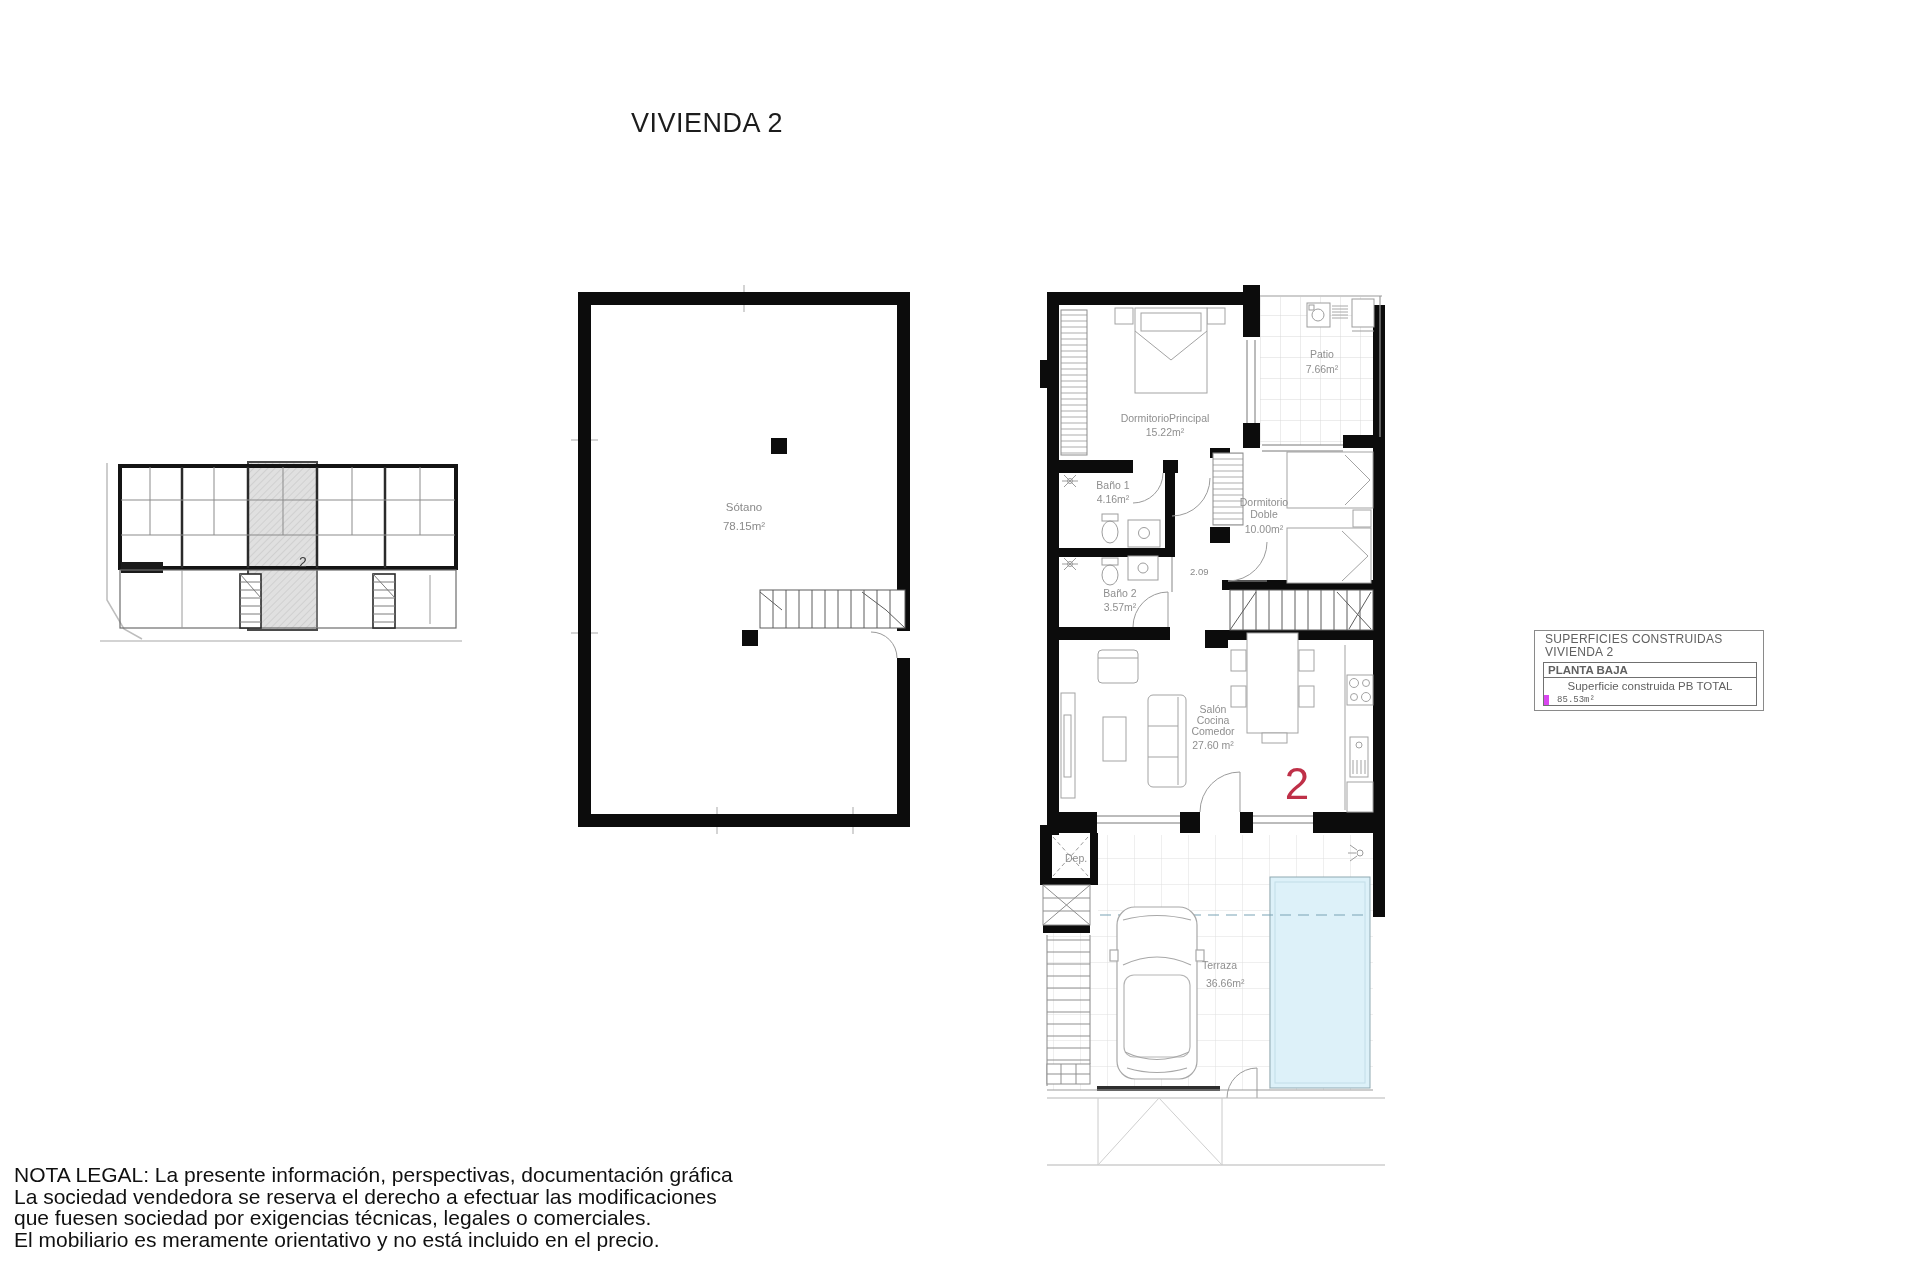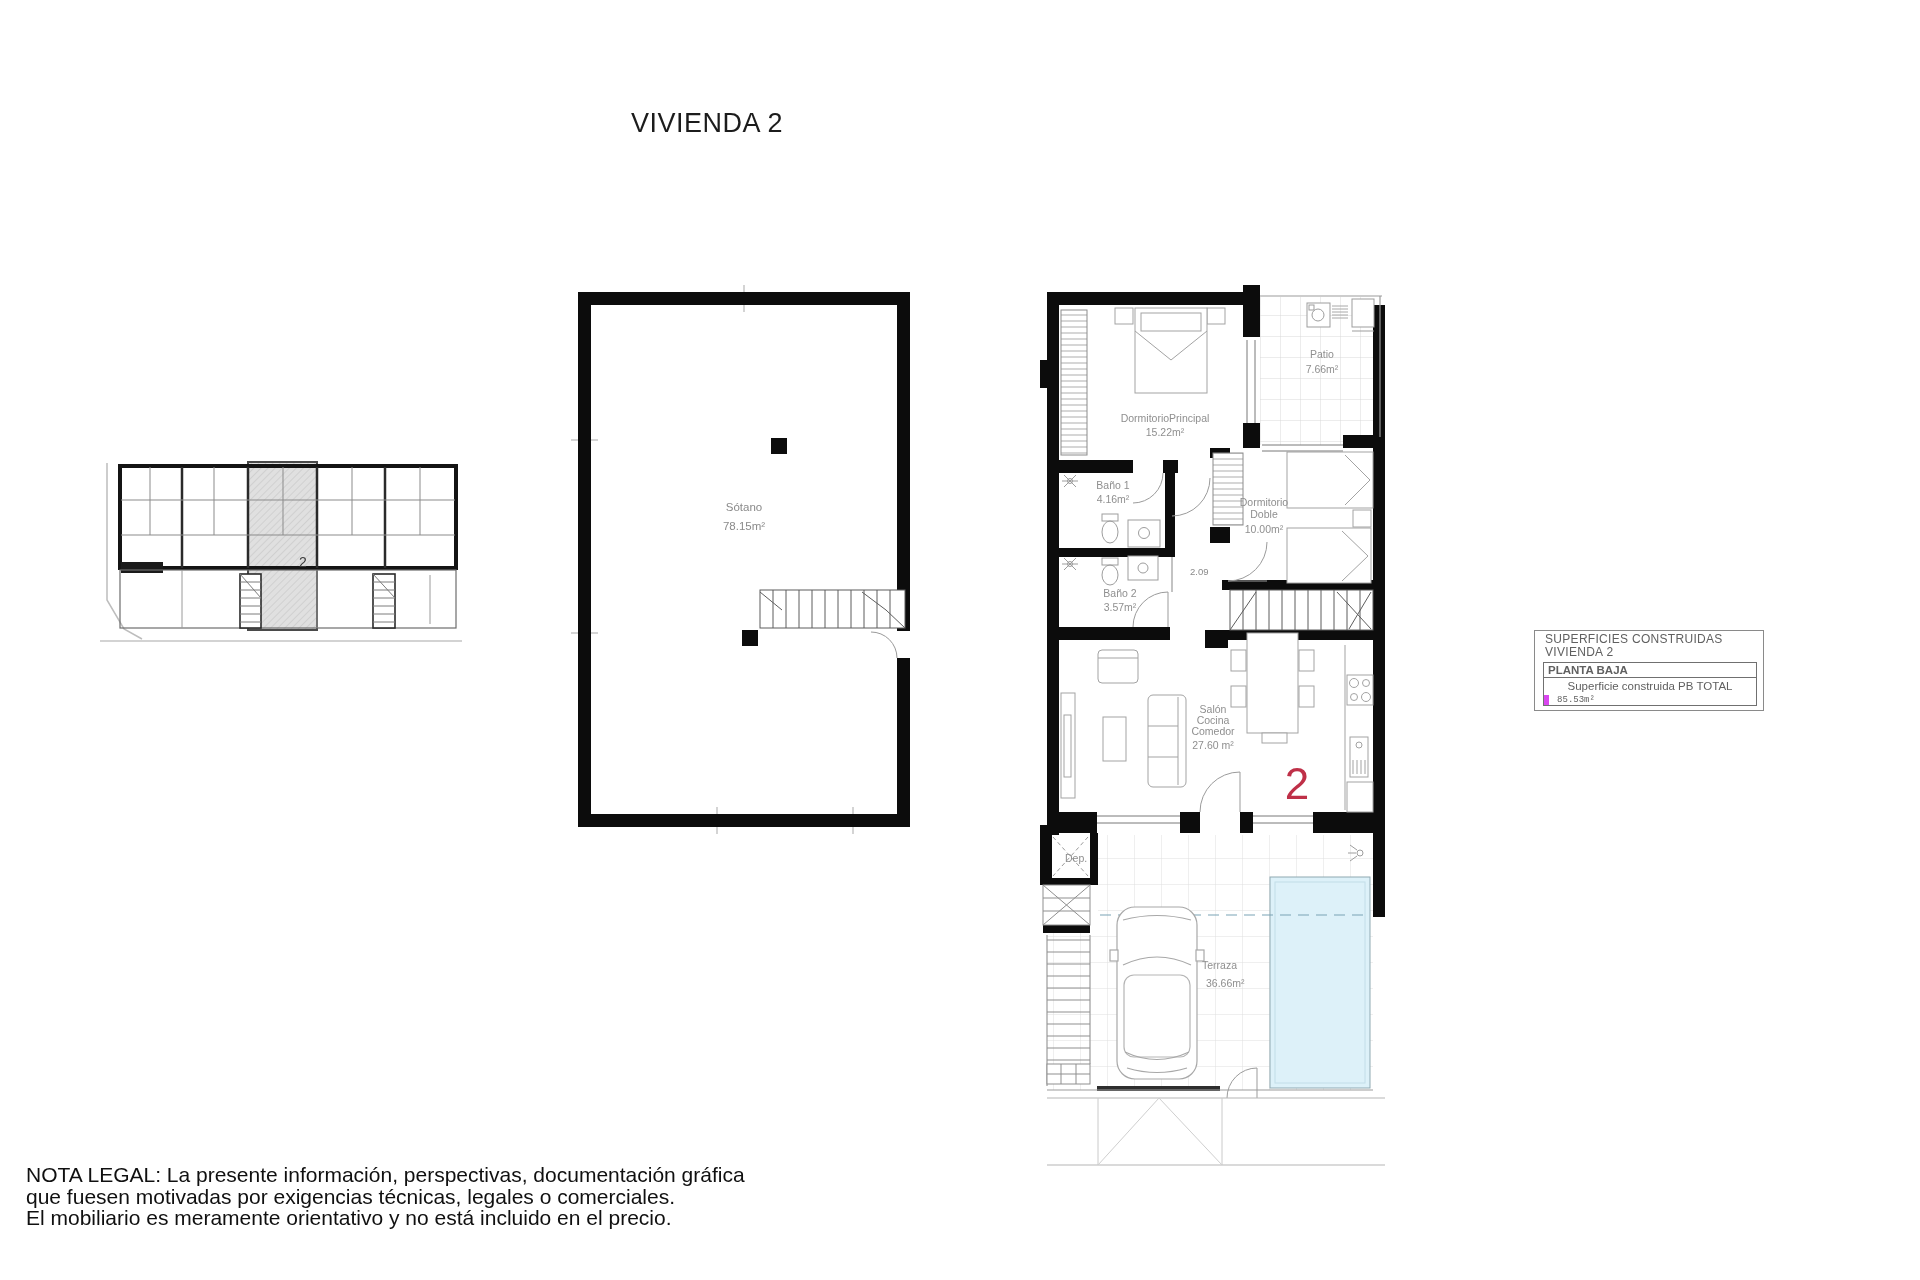--- a/index.html
+++ b/index.html
@@ -23,21 +23,21 @@
     left:1534px;top:630px;width:228px;background:#fff;border:1px solid #8a8a8a;
     color:#606060;padding-top:2px;
   }
   .legend-h{font-size:12px;line-height:13px;margin-left:10px;letter-spacing:.3px;white-space:nowrap;}
   .legend-table{margin:3px 6px 4px 8px;border:1px solid #707070;}
   .legend-row1{font-size:11.5px;padding:1px 0 1px 4px;border-bottom:1px solid #707070;font-weight:bold;}
   .legend-row2{display:flex;align-items:stretch;font-size:11.5px;flex-direction:column;}
   .legend-row2 .l{flex:1;text-align:center;padding:2px 0 3px 0;white-space:nowrap;}
   .legend-row2 .v{width:54px;border-left:5px solid #d946ef;font-size:9px;display:flex;align-items:center;justify-content:center;font-family:Liberation Mono, monospace;}
   
-  .legal{left:26px;top:1164px;font-size:21px;line-height:21.5px;color:#101010;white-space:nowrap;}
+  .legal{left:14px;top:1164px;font-size:21px;line-height:21.5px;color:#101010;white-space:nowrap;}
 </style>
 </head>
 <body>
 
 <div class="abs page-title">VIVIENDA 2</div>
 
 <svg class="abs" style="left:95px;top:455px;" width="380" height="200" viewBox="95 455 380 200">
   <defs>
     <pattern id="hatchDiag" width="5" height="5" patternUnits="userSpaceOnUse" patternTransform="rotate(45)">
       <rect width="5" height="5" fill="#e0e0e0"></rect>
@@ -441,15 +441,16 @@
     <div class="legend-row1">PLANTA BAJA</div>
     <div class="legend-row2">
       <span class="l">Superficie construida PB TOTAL</span>
       <span class="v">85.53m²</span>
     </div>
   </div>
 </div>
 
 <div class="abs legal">
   <div>NOTA LEGAL: La presente información, perspectivas, documentación gráfica</div>
-  <div>que fuesen motivadas por exigencias técnicas, legales o comerciales.</div>
+  <div>La sociedad vendedora se reserva el derecho a efectuar las modificaciones</div>
+  <div>que fuesen sociedad por exigencias técnicas, legales o comerciales.</div>
   <div>El mobiliario es meramente orientativo y no está incluido en el precio.</div>
 </div>
 
 </body></html>

